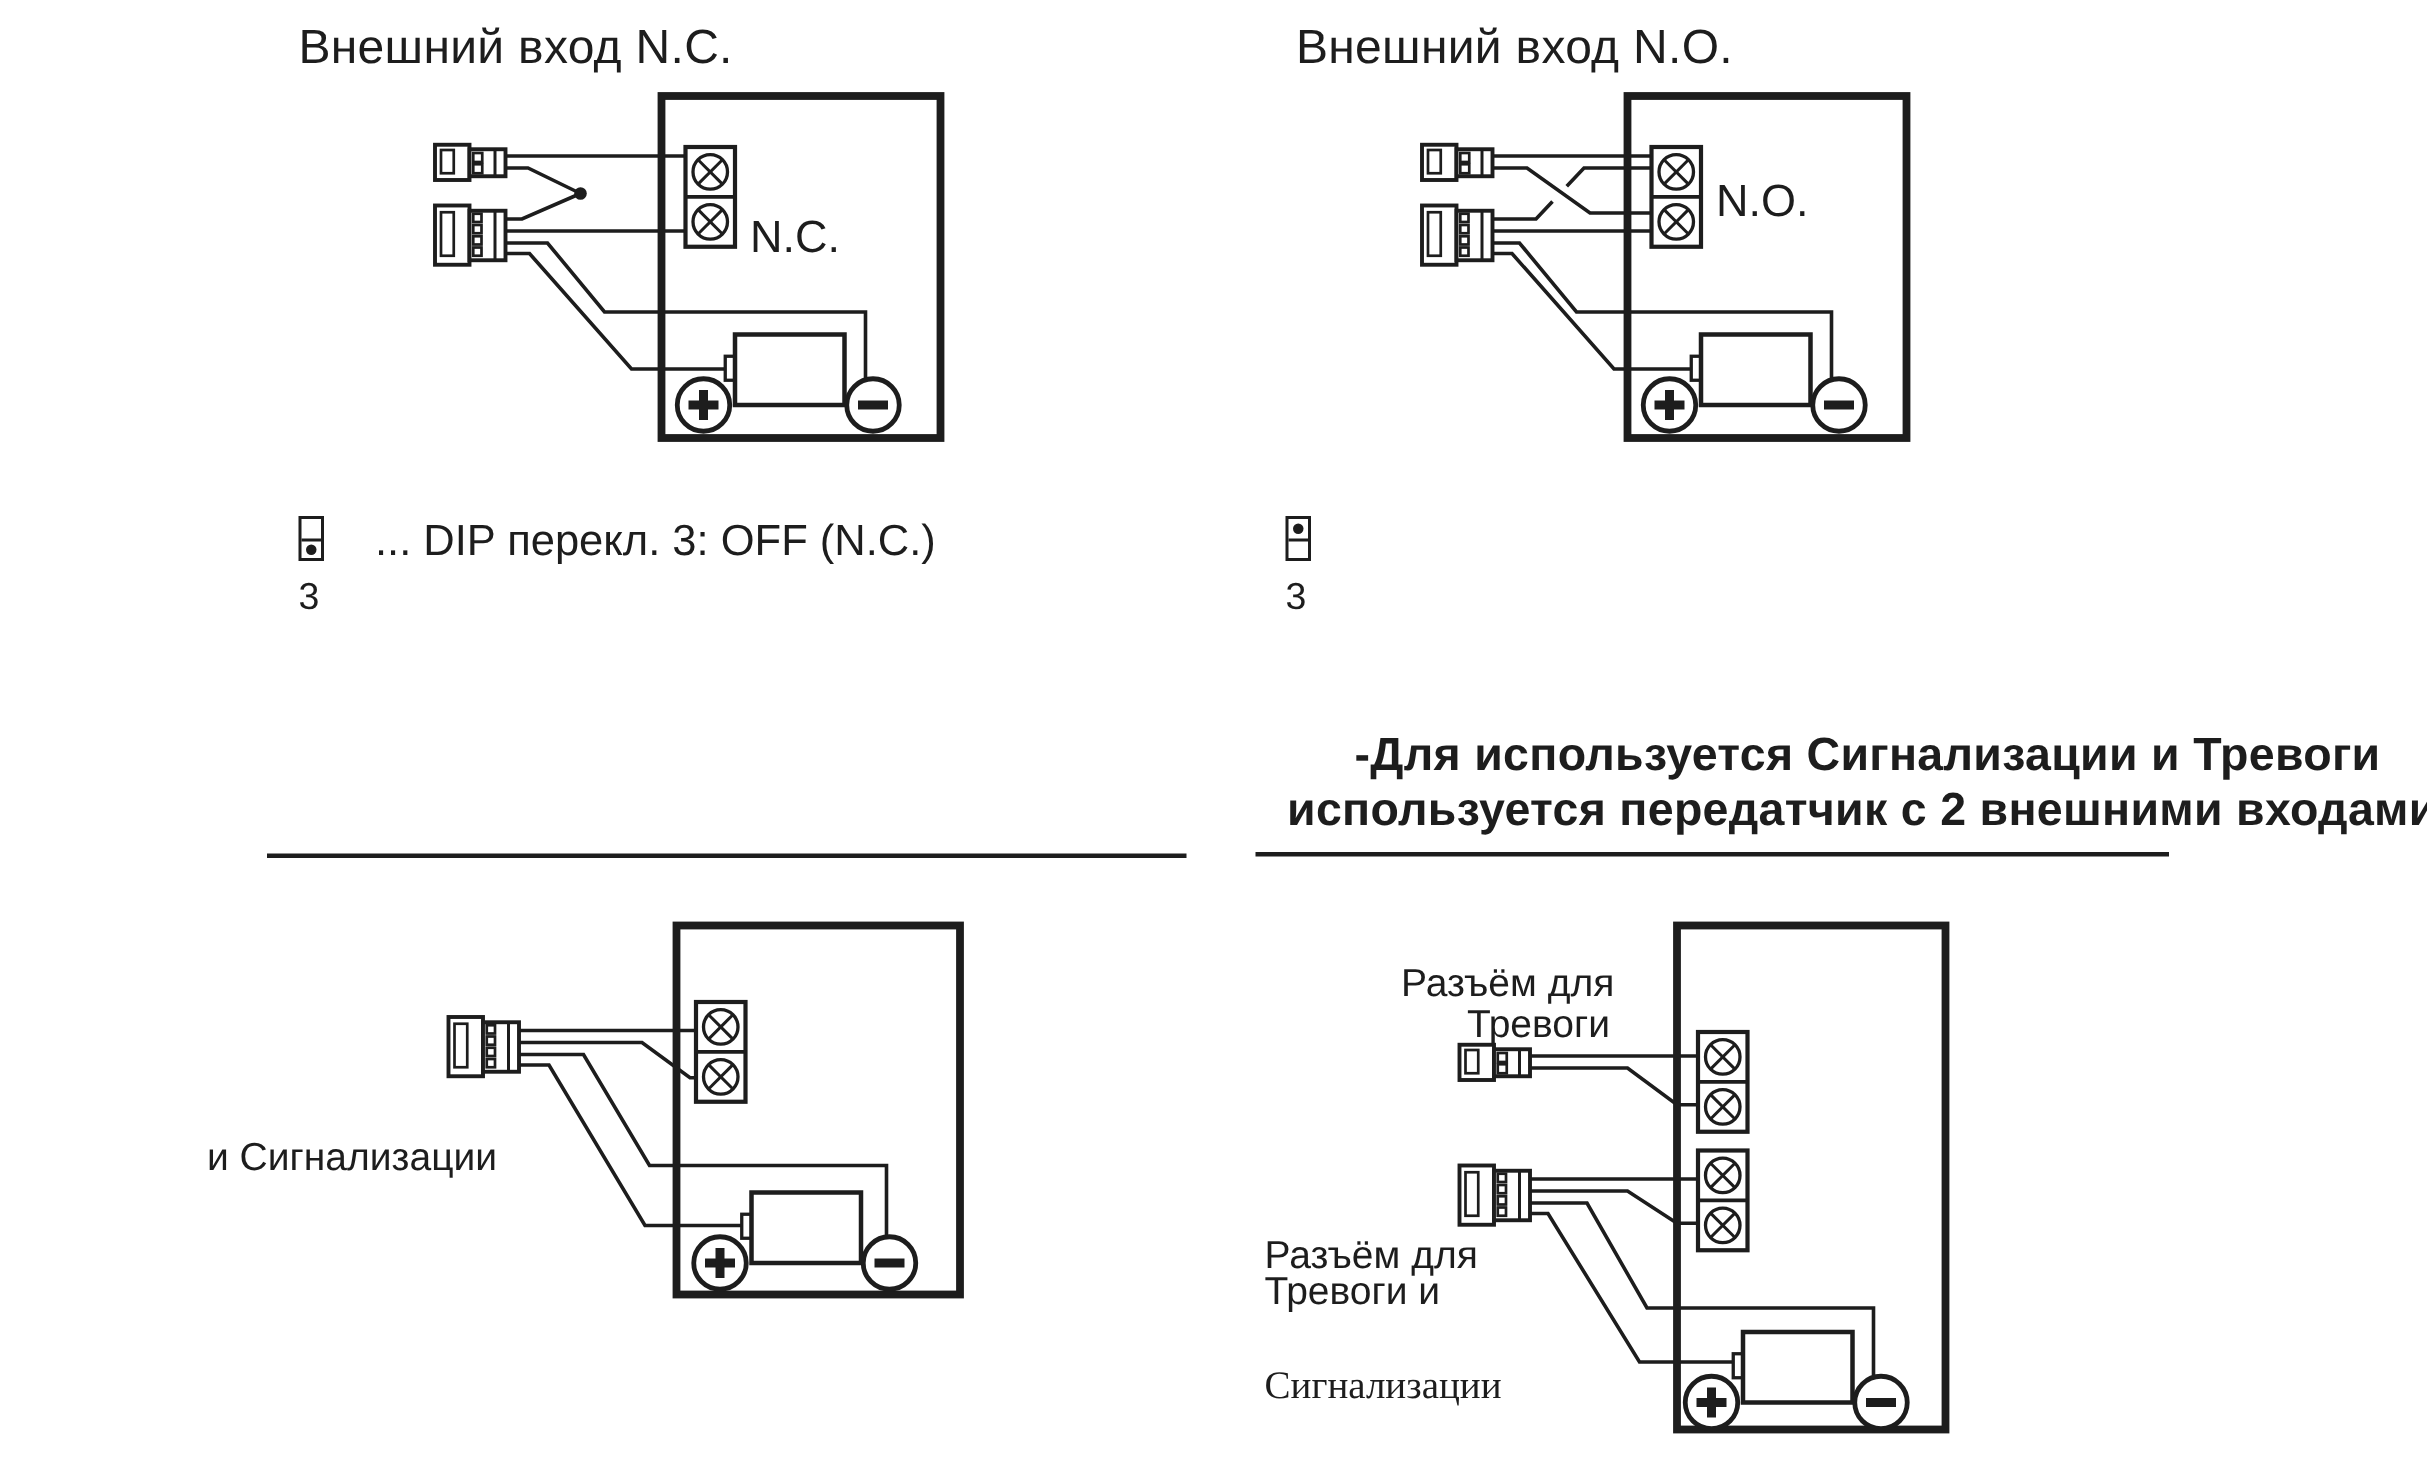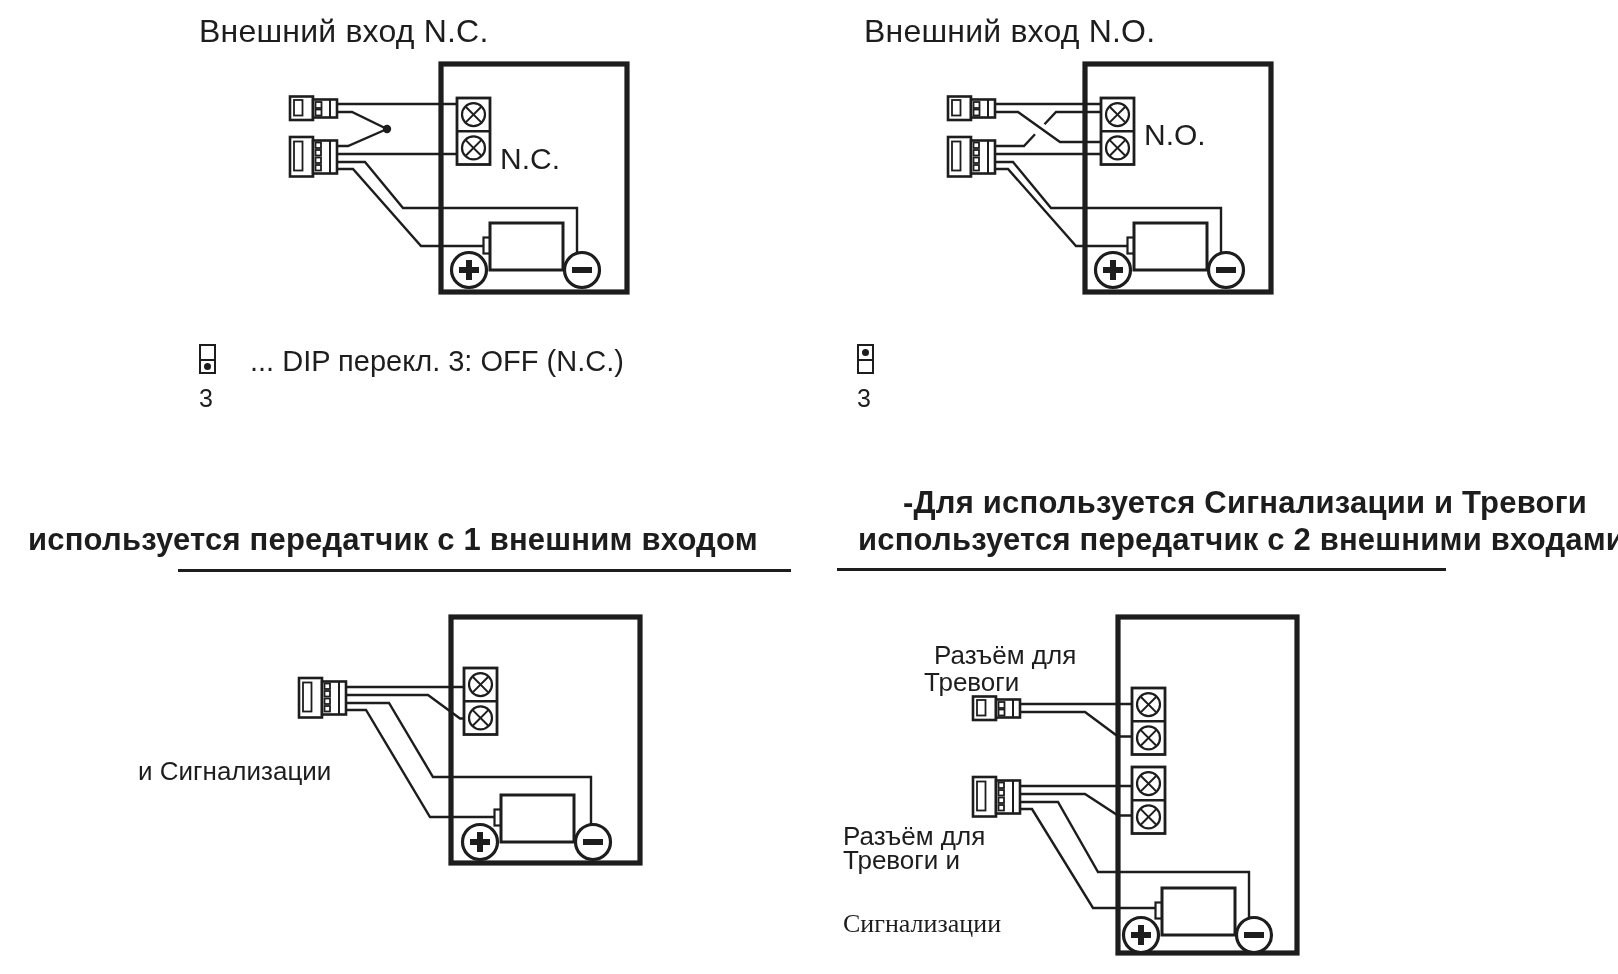--- a/index.html
+++ b/index.html
@@ -152,29 +152,28 @@
   <div class="abs dip-num" style="left:199px;top:384px;">3</div>
 
   <div class="dip-icon" style="left:857px;top:344px;">
     <div class="dip-cell active">
         <span class="dip-dot"></span>
       </div>
     <div class="dip-cell split"></div>
   </div>
   <div class="abs dip-num" style="left:857px;top:384px;">3</div>
 
-  <div class="abs heading" style="left:28px;top:522px;">используется передатчик с 1 внешним входом</div>
   <div class="underline" style="left:178px;top:569px;width:613px;"></div>
 
   <div class="abs heading" style="left:903px;top:485px;">-Для используется Сигнализации и Тревоги</div>
   <div class="abs heading" style="left:858px;top:522px;">используется передатчик с 2 внешними входами</div>
   <div class="underline" style="left:837px;top:568px;width:609px;"></div>
 
   <div class="abs conn-label" style="left:138px;top:756px;">и Сигнализации</div>
 
   <div class="abs conn-label" style="left:934px;top:640px;">Разъём для</div>
-  <div class="abs conn-label" style="left:924px;top:667px;">Тревоги</div>
+  <div class="abs conn-label" style="left:978px;top:667px;">Тревоги</div>
 
   <div class="abs conn-label" style="left:843px;top:821px;">Разъём для</div>
   <div class="abs conn-label" style="left:843px;top:845px;">Тревоги и</div>
   <div class="abs conn-label" style="left:843px;top:909px;font-family:Liberation Serif, serif;">Сигнализации</div>
 
 </div>
 
 </body></html>

